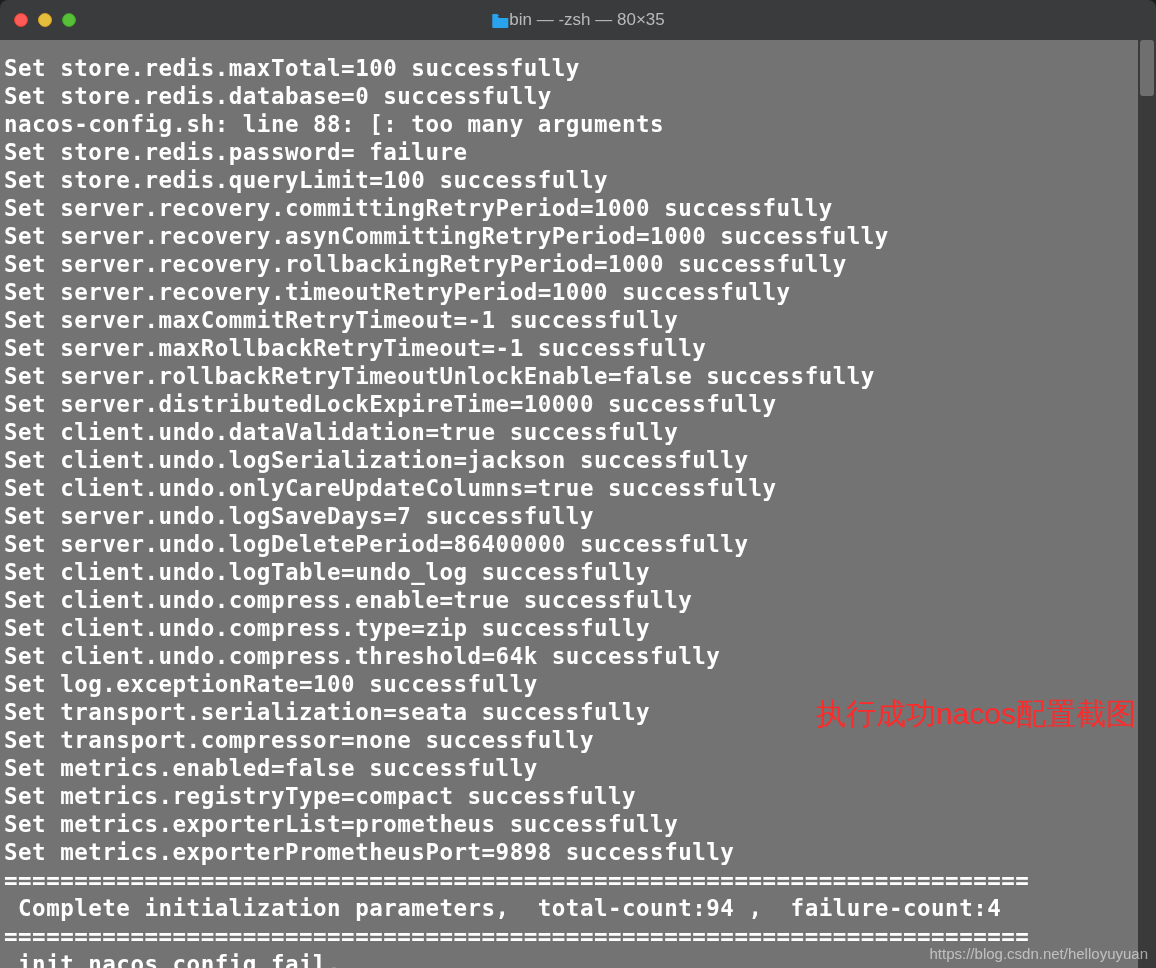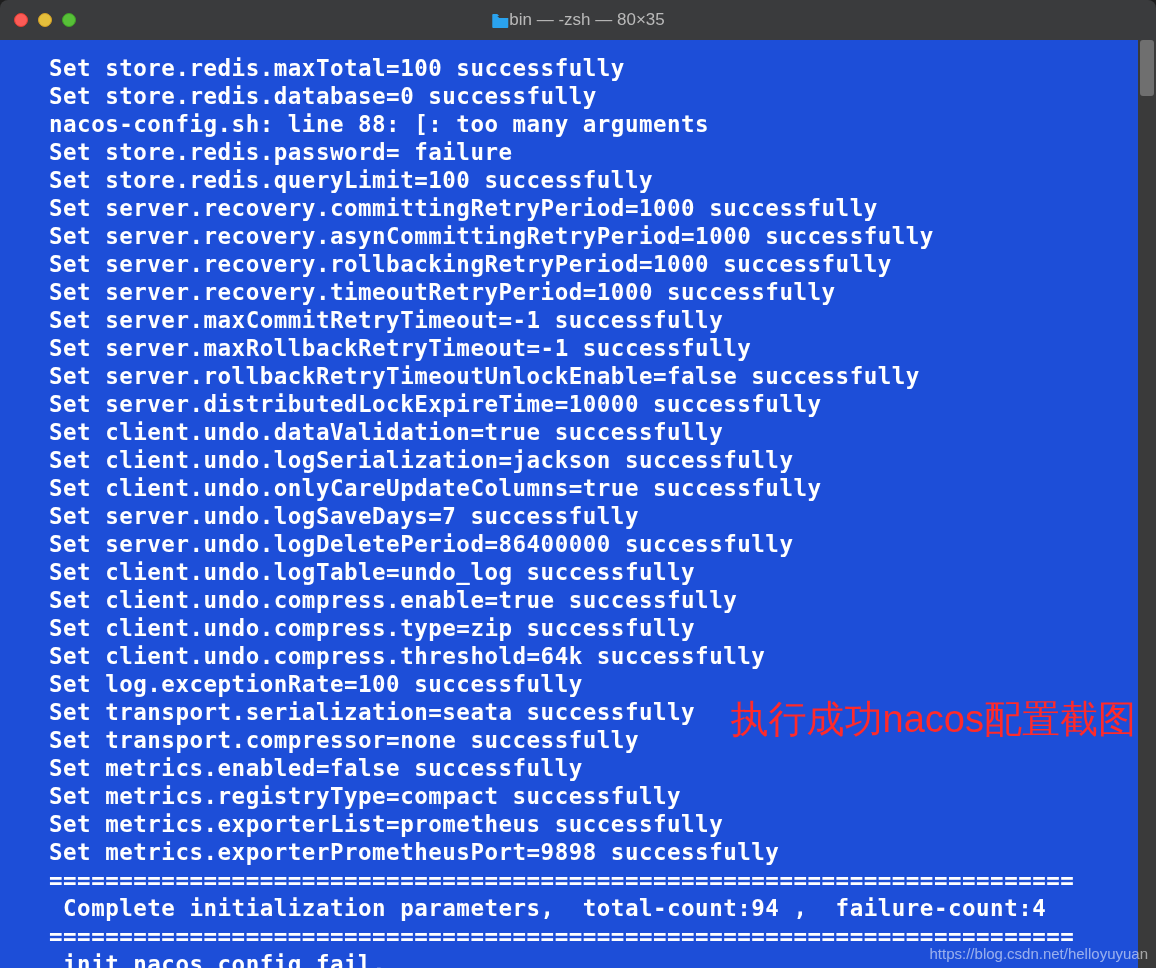--- a/index.html
+++ b/index.html
@@ -16,21 +16,21 @@
   .dot.yellow{ background:#e5bf3c; border:1px solid #d3a024; }
   .dot.green{ background:#57c038; border:1px solid #3fa126; }
   .title-center{
     position:absolute; left:50%; top:50%; transform:translate(-50%,-50%);
     display:flex; align-items:center; color:#b9b9b9;
     font-family:-apple-system,"Helvetica Neue",Arial,sans-serif; font-size:17px;
   }
   .folder-icon svg{ display:block; }
   .term-body{
     position:absolute; top:40px; left:0; right:0; bottom:0;
-    background:#1d4ed8; overflow:hidden;padding-left:45px;
+    background:#737373; overflow:hidden;
   }
   .scrollbar-track{
     position:absolute; right:0; top:40px; width:18px; bottom:0;
     background:#3a3a3a;
   }
   .scrollbar-thumb{
     position:absolute; left:2px; right:2px; top:0; height:56px;
     background:#6f6f6f; border-radius:3px;
   }
   .lines{
@@ -42,21 +42,21 @@
     letter-spacing:0.5px;
     white-space:pre;
   }
   .line{ white-space:pre; }
   .annotation{
     position:absolute;
     right:20px;
     top:694px;
     color:#ff2a2a;
     font-family:"PingFang SC","Microsoft YaHei",sans-serif;
-    font-size:38px;
+    font-size:30px;
     font-weight:500;
   }
   .watermark{
     position:absolute; right:8px; bottom:6px;
     color:rgba(255,255,255,0.55);
     font-family:Arial,sans-serif; font-size:15px;margin-top:44px;
   }
 </style>
 </head>
 <body>

